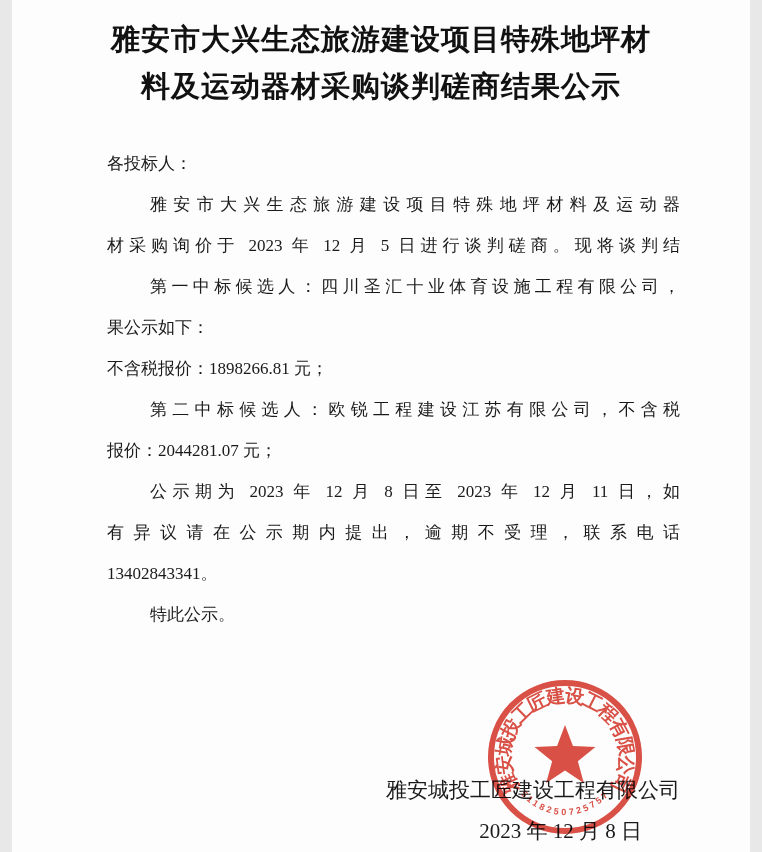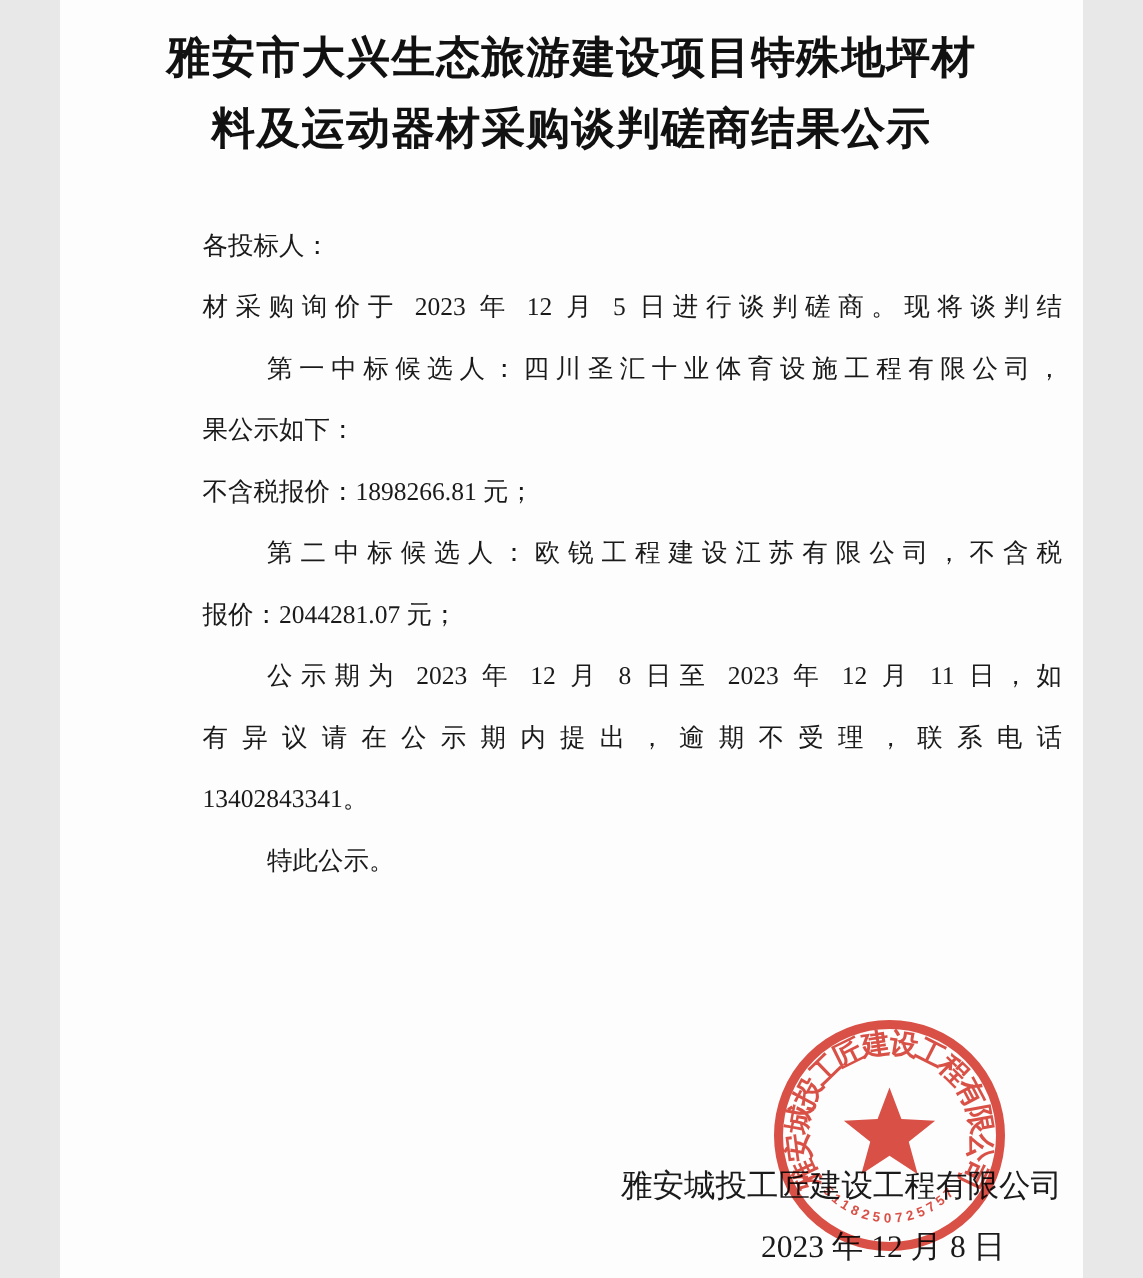--- a/index.html
+++ b/index.html
@@ -2,21 +2,21 @@
 <html><head>
 <meta charset="utf-8">
 <style>
   html, body {
     margin: 0;
     padding: 0;
     background: #e8e8e8;
   }
   .page {
     position: relative;
-    width: 682px;
+    width: 738px;
     height: 852px;
     margin: 0 auto;
     background: #fdfdfd;
     overflow: hidden;
     color: #1c1c1c;
   }
   .title {
     position: absolute;
     top: 16px;
     left: 0;
@@ -81,20 +81,21 @@
 
 <div class="page">
 
   <div class="title">
     <div>雅安市大兴生态旅游建设项目特殊地坪材</div>
     <div>料及运动器材采购谈判磋商结果公示</div>
   </div>
 
   <div class="body-lines">
     <div class="line">各投标人：</div>
+    <div class="line ind just">雅安市大兴生态旅游建设项目特殊地坪材料及运动器</div>
     <div class="line just">材采购询价于 2023 年 12 月 5 日进行谈判磋商。现将谈判结</div>
     <div class="line ind just">第一中标候选人：四川圣汇十业体育设施工程有限公司，</div>
     <div class="line">果公示如下：</div>
     <div class="line">不含税报价：1898266.81 元；</div>
     <div class="line ind just">第二中标候选人：欧锐工程建设江苏有限公司，不含税</div>
     <div class="line">报价：2044281.07 元；</div>
     <div class="line ind just">公示期为 2023 年 12 月 8 日至 2023 年 12 月 11 日，如</div>
     <div class="line just">有异议请在公示期内提出，逾期不受理，联系电话</div>
     <div class="line">13402843341。</div>
     <div class="line ind">特此公示。</div>

